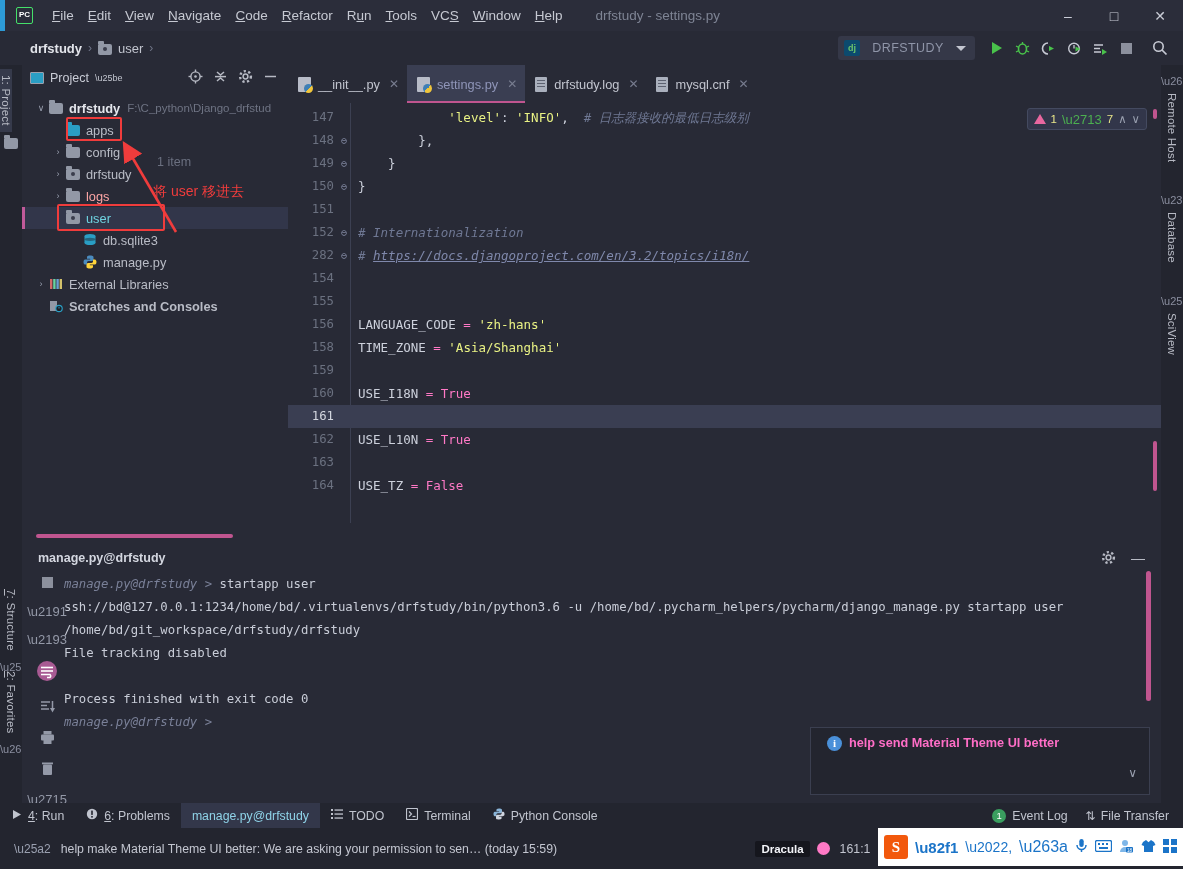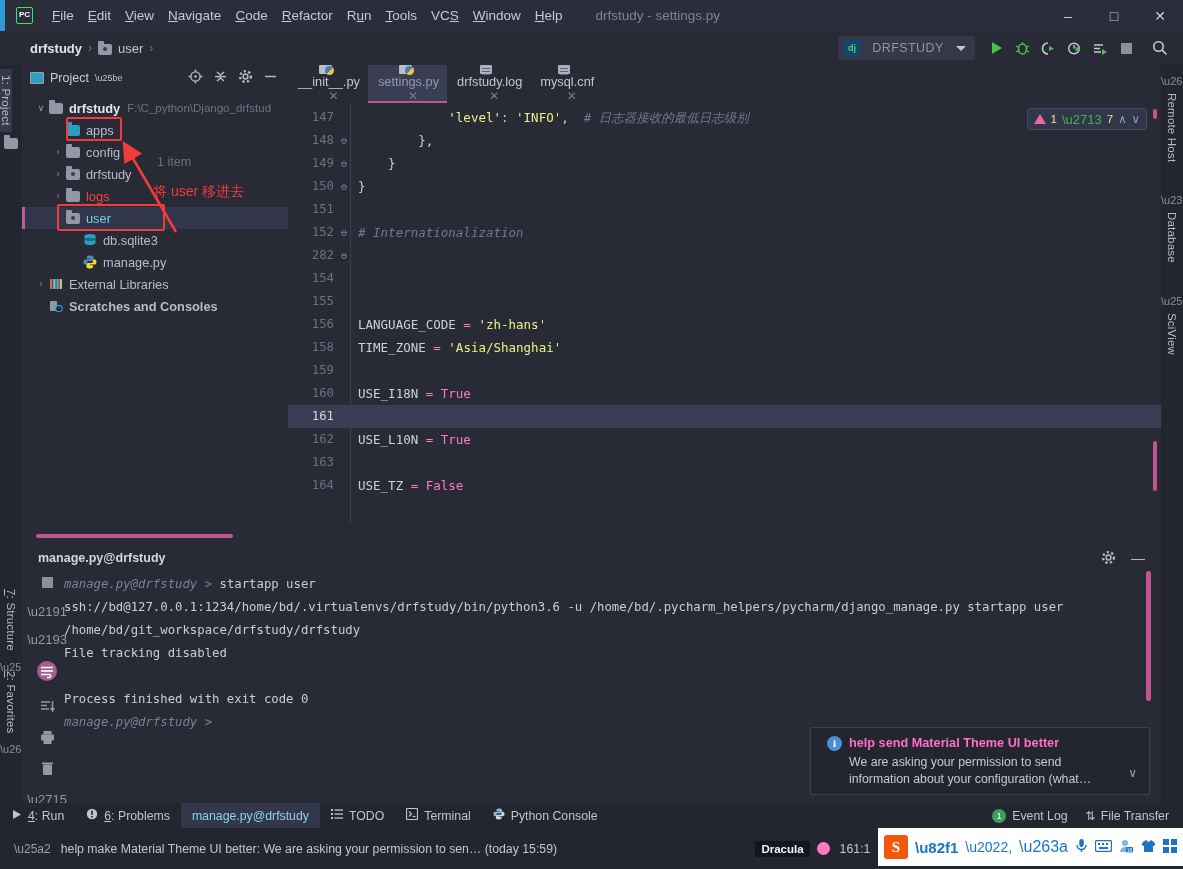--- a/index.html
+++ b/index.html
@@ -95,21 +95,21 @@
   .highlight-box { position: absolute; border: 2px solid #f03c3c; border-radius: 2px; pointer-events: none; }
   .sel-marker { position: absolute; left: 0; width: 3px; height: 22px; background: #c05a9a; }
   .annot { position: absolute; color: #f03c3c; font-size: 14px; }
   .one-item { position: absolute; color: #6b7080; font-size: 12.5px; }
 
   
   .tabbar {
     position: absolute; left: 288px; top: 65px; width: 873px; height: 38px; background: #282a36;
     display: flex; align-items: flex-end;
   }
-  .etab { height: 38px; display: flex; align-items: center; padding: 0 8px 0 10px; font-size: 12.8px; color: #c2c5cf; position: relative; flex-direction: column; }
+  .etab { height: 38px; display: flex; align-items: center; padding: 0 8px 0 10px; font-size: 12.8px; color: #c2c5cf; position: relative; }
   .etab.active { background: #3a3e52; color: #8f95b8; }
   .etab.active:after { content:""; position:absolute; left:0; bottom:0; width:100%; height:2px; background:#c0558f; }
   .tab-close { margin-left: 9px; color: #787d90; font-size: 12px; }
   .pyicon { width:13px; height:15px; background:#b8bcc8; border-radius:1px; position:relative; margin-right:7px; }
   .pyicon:after { content:""; position:absolute; right:-2px; bottom:-1px; width:9px; height:9px; border-radius:50%;
     background: linear-gradient(135deg,#3f7fb5 50%, #f0c53b 50%); }
   .fileicon { width:12px; height:15px; background:#aab0bd; border-radius:1px; margin-right:7px; position:relative; }
   .fileicon:after { content:""; position:absolute; left:2px; top:3px; width:8px; height:1px;
     box-shadow: 0 3px 0 #5d6271, 0 6px 0 #5d6271, 0 0 0 #5d6271; background:#5d6271; }
 
@@ -381,21 +381,21 @@
             <span class="ic-folder ic-src"></span>
           </span>
           <span class="tlabel" style="color:#b9bcc6;">drfstudy</span>
         </div>
         <div class="trow">
           <span style="width:29px;display:inline-block"></span>
           <span class="twist">›</span>
           <span style="display:inline-flex;align-items:center;width:16px;justify-content:center">
             <span class="ic-folder ic-plain"></span>
           </span>
-          <span class="tlabel" style="color:#ef4444;">logs</span>
+          <span class="tlabel" style="color:#fca5a5;">logs</span>
         </div>
         <div class="trow sel">
           <span class="sel-marker"></span>
           <span style="width:29px;display:inline-block"></span>
           <span class="twist">›</span>
           <span style="display:inline-flex;align-items:center;width:16px;justify-content:center">
             <span class="ic-folder ic-src"></span>
           </span>
           <span class="tlabel" style="color:#6fd3e0;">user</span>
         </div>
@@ -518,20 +518,21 @@
           <span class="ctext"></span>
         </div>
         <div class="code-line">
           <span class="lnum">152</span>
           <span class="fold">⊖</span>
           <span class="ctext"><span class="c-com">#&nbsp;Internationalization</span></span>
         </div>
         <div class="code-line">
           <span class="lnum">282</span>
           <span class="fold">⊖</span>
+          <span class="ctext"><span class="c-com">#&nbsp;</span><span class="c-url">https://docs.djangoproject.com/en/3.2/topics/i18n/</span></span>
         </div>
         <div class="code-line">
           <span class="lnum">154</span>
           <span class="fold"></span>
           <span class="ctext"></span>
         </div>
         <div class="code-line">
           <span class="lnum">155</span>
           <span class="fold"></span>
           <span class="ctext"></span>
@@ -646,21 +647,20 @@
         <div><span class="cs-path">&nbsp;</span></div>
         <div><span class="cs-path">Process finished with exit code 0</span></div>
         <div><span class="cs-dim">manage.py@drfstudy &gt;</span> <span class="cs-path"></span></div>
       </div>
     <div class="console-scroll"></div>
   </div>
 
   <div class="notif">
     <div class="notif-i">i</div>
     <div class="notif-title">help send Material Theme UI better</div>
-    <div class="notif-body">We are asking your permission to send information about your configuration (what…</div>
     <div class="notif-chev">∨</div>
   </div>
 
   <div class="bottombar" id="bottombar-root">
       <div class="btab">
         <span><svg width="11" height="11" viewBox="0 0 11 11">
             <polygon points="2,1 10,5.5 2,10" fill="#c0c4ce"></polygon>
           </svg></span>
         <span><span class="u">4</span>: Run</span>
       </div>

